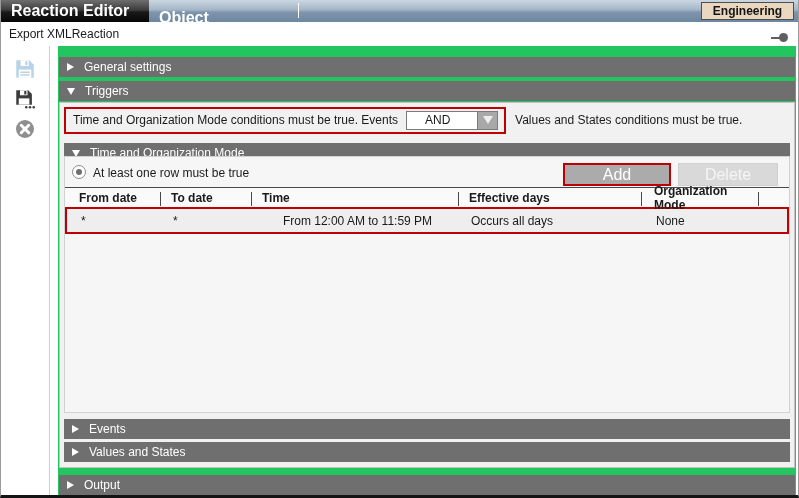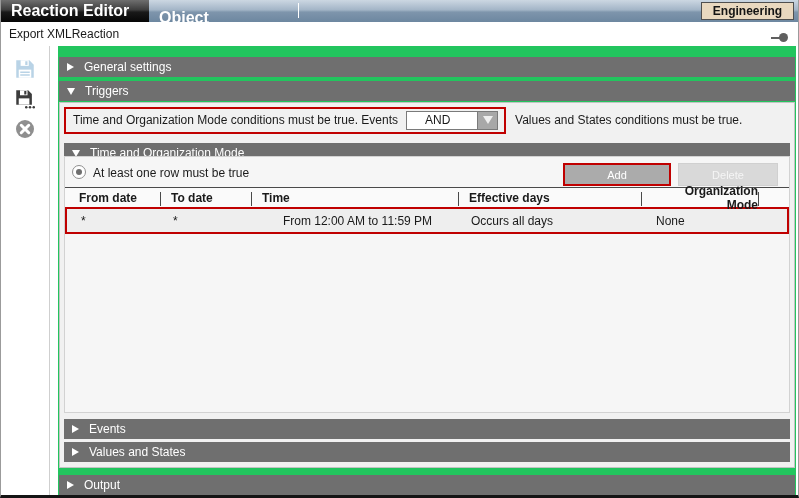--- a/index.html
+++ b/index.html
@@ -98,34 +98,34 @@
     position:absolute; left:7px; top:4px; width:14px; height:14px; border-radius:50%;
     background:#ffffff; border:1px solid #8f8f8f;
   }
   #tom-radio::after {
     content:""; position:absolute; left:3px; top:3px; width:6px; height:6px;
     border-radius:50%; background:#6e6e6e;
   }
   #radio-label { position:absolute; left:28px; top:5px; }
   .panel-btn {
     position:absolute; top:2px; height:23px; color:#ffffff;
-    display:flex; align-items:center; justify-content:center; font-size:11px;
+    display:flex; align-items:center; justify-content:center; font-size:16px;
   }
   #add-btn { left:498px; width:108px; background:#ababab; border:2px solid #c00000; }
   #delete-btn { left:613px; width:100px; background:#d9d9d9; color:#f5f5f5; border:1px solid #d0d0d0; }
 
   
   #tom-table { position:absolute; left:0; top:30px; width:724px; }
   #tbl-head {
     display:flex; height:20px; border-top:1px solid #4a4a4a; background:#fafafa;
     font-weight:bold; align-items:center;
   }
   .th { height:14px; margin-top:3px; display:flex; align-items:center; border-right:1px solid #4a4a4a; }
   .th:last-child { border-right:none; }
-  .th span { transform:translateY(-1px);text-align:right; }
+  .th span { transform:translateY(-1px); }
   .c0 { width:96px; padding-left:14px; }
   .c1 { width:91px; padding-left:10px; }
   .c2 { width:207px; padding-left:10px; }
   .c3 { width:183px; padding-left:10px; }
   .c4 { width:117px; padding-left:12px; }
   .c5 { flex:1; }
   #tbl-row {
     display:flex; height:27px; border:2px solid #c00000; background:#eeeeee; align-items:center;
   }
   .td { display:flex; align-items:center; height:100%; }

